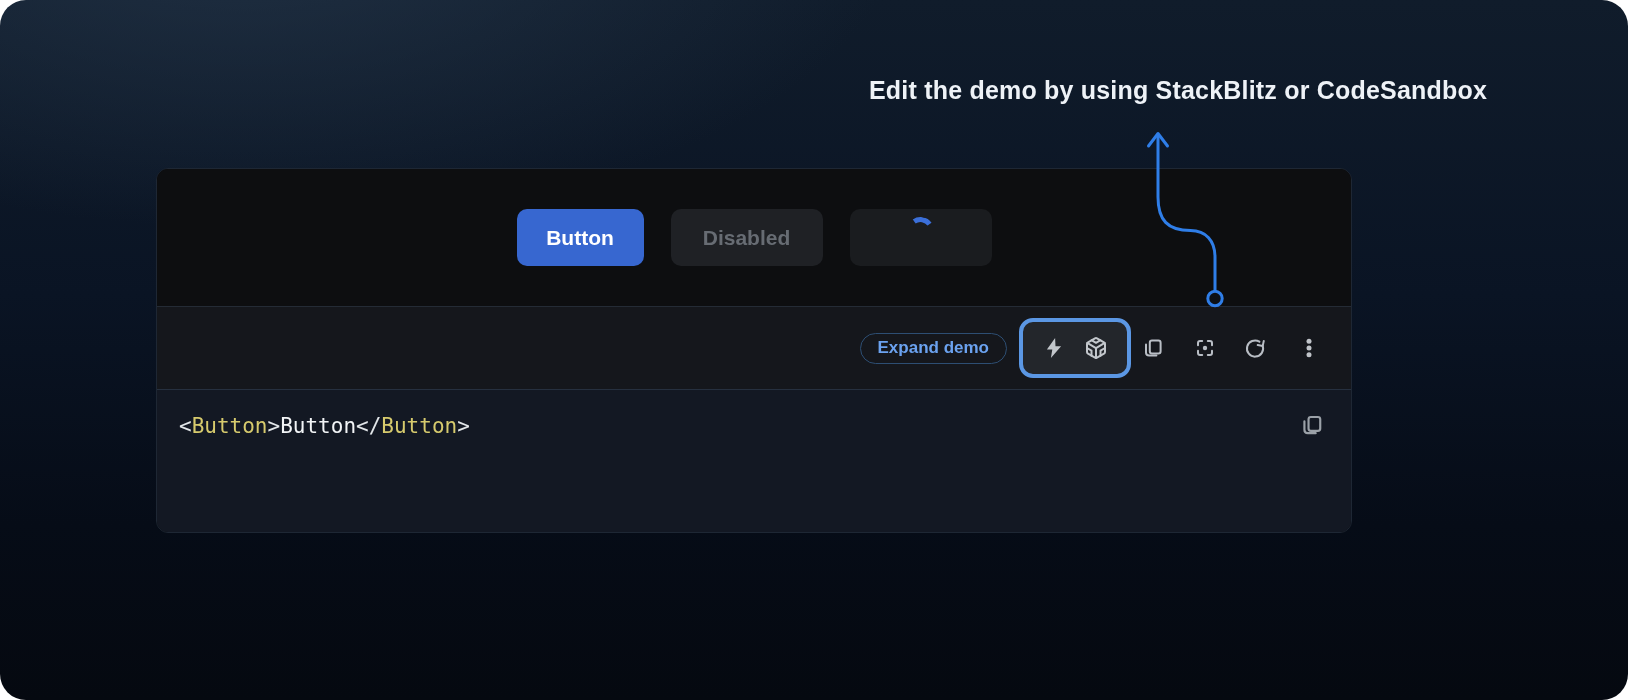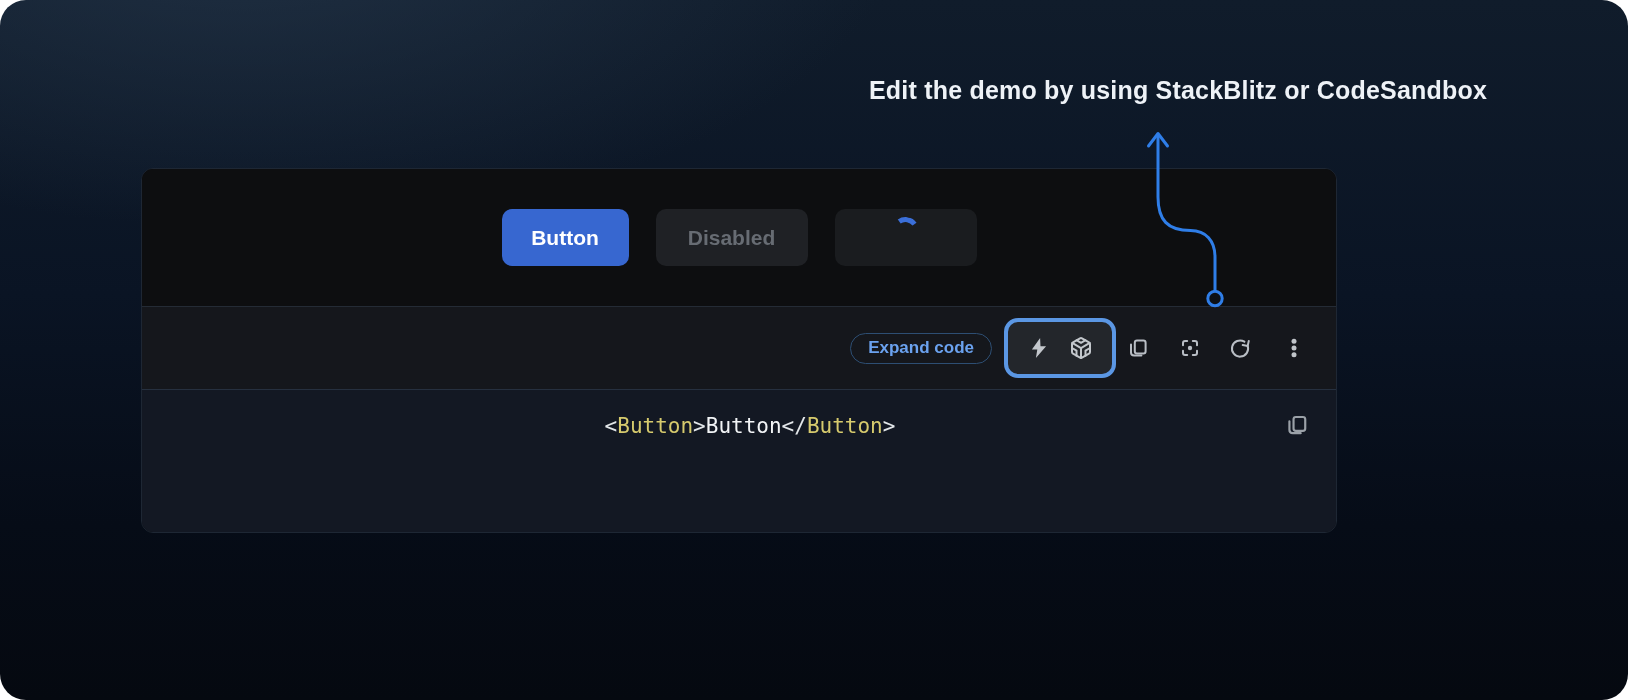--- a/index.html
+++ b/index.html
@@ -25,21 +25,21 @@
     white-space: nowrap;
     margin-left: 12px;
   }
   .arrow-overlay {
     position: absolute; left: 0; top: 0;
     width: 1628px; height: 700px;
     pointer-events: none; z-index: 5;
   }
   .demo-card {
     position: absolute;
-    left: 141px; top: 168px;
+    left: 156px; top: 168px;
     width: 1196px; height: 365px;
     border: 1px solid #1e2734;
     border-radius: 12px;
     overflow: hidden;
     display: flex; flex-direction: column;
     background: #0d0e10;
   }
   .demo-section {
     height: 137px; flex: none;
     background: #0d0e10;
@@ -98,21 +98,21 @@
   .mr26 { margin-right: 26px; }
   .mr30 { margin-right: 30px; }
   .code-section {
     flex: 1;
     background: #131823;
     position: relative;
     padding: 20px 0 0 22px;
     font-family: "DejaVu Sans Mono", "Liberation Mono", monospace;
     font-size: 21px; line-height: 33px;
   }
-  .code-line { white-space: pre; text-align: center; }
+  .code-line { white-space: pre; }
   .tok-punct { color: #e3e7ea; }
   .tok-tag   { color: #d6ca6d; }
   .tok-attr  { color: #9dce3e; }
   .tok-plain { color: #f2f4f6; }
   .code-copy {
     position: absolute; top: 22px; right: 26px;
     width: 26px; height: 26px; cursor: pointer;
   }
 </style>
 </head>
@@ -134,21 +134,21 @@
       <button class="demo-btn btn-primary">Button</button>
       <button class="demo-btn btn-disabled">Disabled</button>
       <button class="demo-btn btn-loading">
         <span class="spinner"></span>
         <span></span>
       </button>
     </div>
 
     <div class="toolbar-section">
 
-      <button class="expand-pill">Expand code</button>
+      <button class="expand-pill">Expand demo</button>
 
       <div class="icon-group">
         <span class="tb-icon">
           <svg width="24" height="24" viewBox="0 0 24 24">
             <path d="M13.1 2 L4.9 13.6 H10.3 L8.9 22 L19.1 10.2 H13.5 Z" fill="#c3c7cc"></path>
           </svg>
         </span>
         <span class="tb-icon">
           <svg width="24" height="24" viewBox="0 0 24 24" fill="none" stroke="#c3c7cc" stroke-width="2" stroke-linecap="round" stroke-linejoin="round">
             <path d="M21 16V8a2 2 0 0 0-1-1.73l-7-4a2 2 0 0 0-2 0l-7 4A2 2 0 0 0 3 8v8a2 2 0 0 0 1 1.73l7 4a2 2 0 0 0 2 0l7-4A2 2 0 0 0 21 16z"></path>

